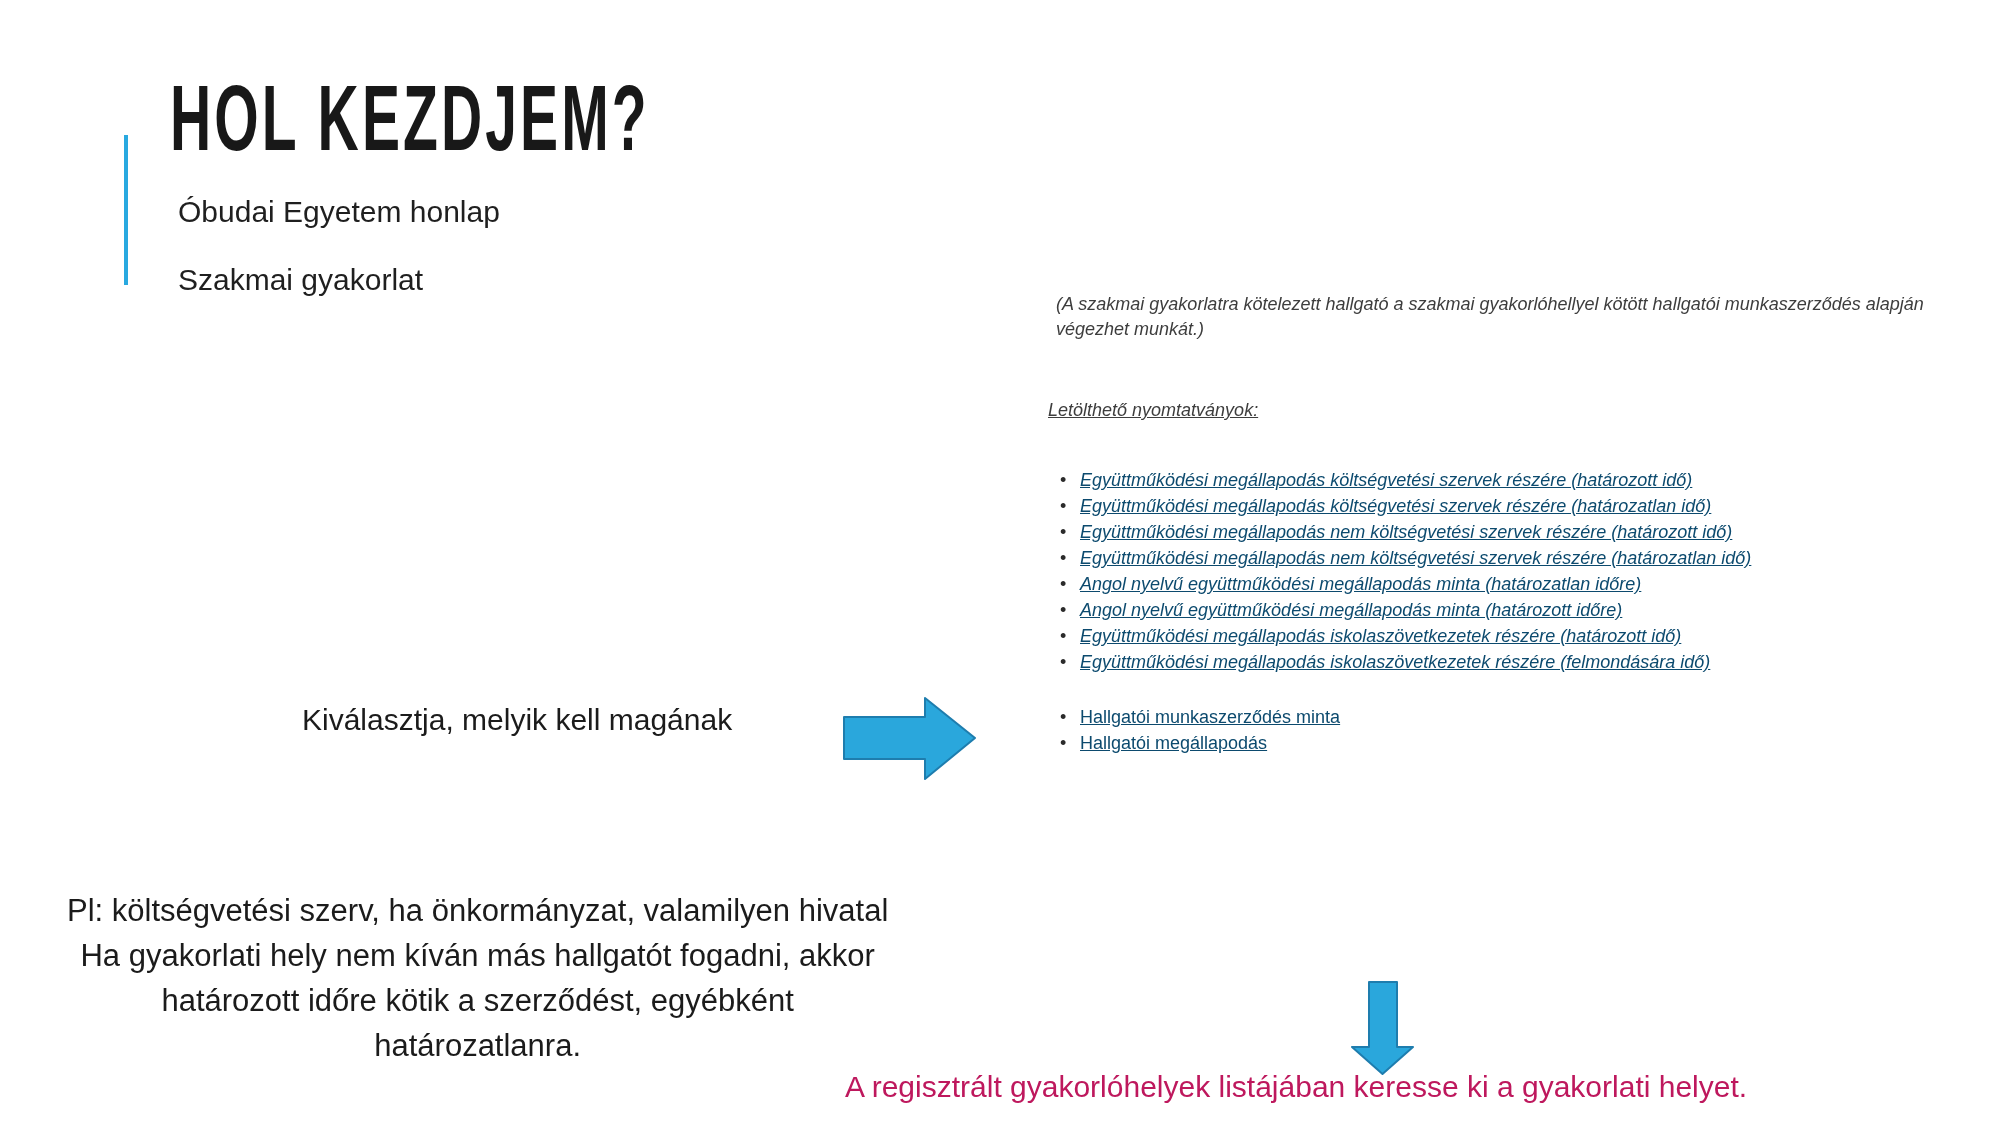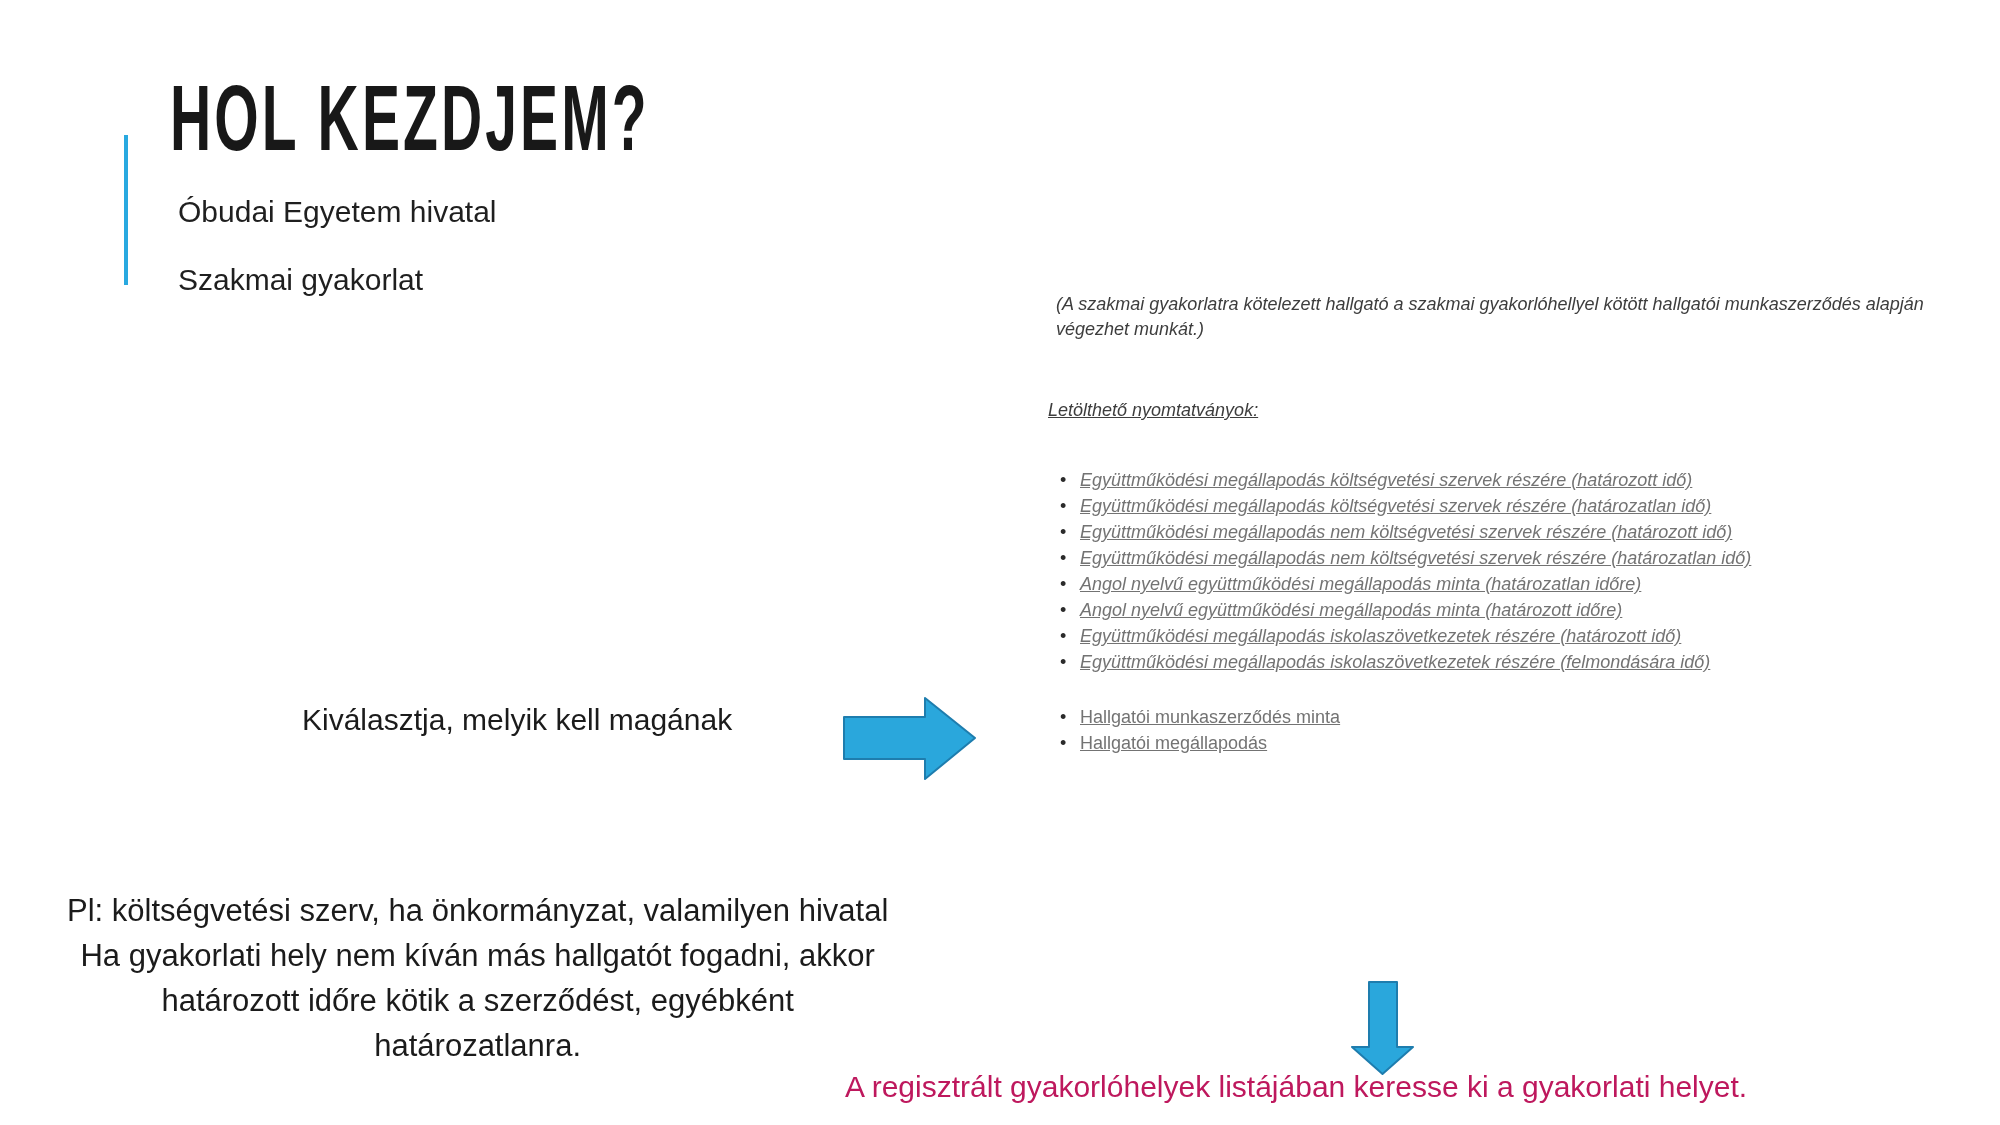--- a/index.html
+++ b/index.html
@@ -49,21 +49,21 @@
   ul.link-list.plain-links{margin-top:29px;font-style:normal;}
   ul.link-list li{
     position:relative;padding-left:32px;line-height:26px;
   }
   ul.link-list li::before{
     content:"\2022";
     position:absolute;left:12px;top:0;
     color:#2b2b2b;font-style:normal;
   }
   ul.link-list a{
-    color:#737373;text-decoration:underline;cursor:pointer;
+    color:#0c4a6e;text-decoration:underline;cursor:pointer;
   }
 
   
   .choose-label{
     position:absolute;left:302px;top:703px;
     font-size:30px;color:#1b1b1b;white-space:nowrap;
   }
   .arrow-right{position:absolute;left:843px;top:696px;}
   .arrow-down{position:absolute;left:1350px;top:981px;}
   .bottom-left{
@@ -76,21 +76,21 @@
   }
 </style>
 </head>
 <body>
 
 <div class="slide">
 
   <div class="accent-bar"></div>
 
   <h1 class="title">HOL KEZDJEM?</h1>
-  <div class="subtitle s1">Óbudai Egyetem hivatal</div>
+  <div class="subtitle s1">Óbudai Egyetem honlap</div>
   <div class="subtitle s2">Szakmai gyakorlat</div>
 
   <div class="web-capture">
     <p class="intro">(A szakmai gyakorlatra kötelezett hallgató a szakmai gyakorlóhellyel kötött hallgatói munkaszerződés alapján végezhet munkát.)</p>
     <p class="forms-heading">
       <span class="u">Letölthető nyomtatványok:</span>
     </p>
     <ul class="link-list italic-links">
       <li><a>Együttműködési megállapodás költségvetési szervek részére (határozott idő)</a></li>
       <li><a>Együttműködési megállapodás költségvetési szervek részére (határozatlan idő)</a></li>

